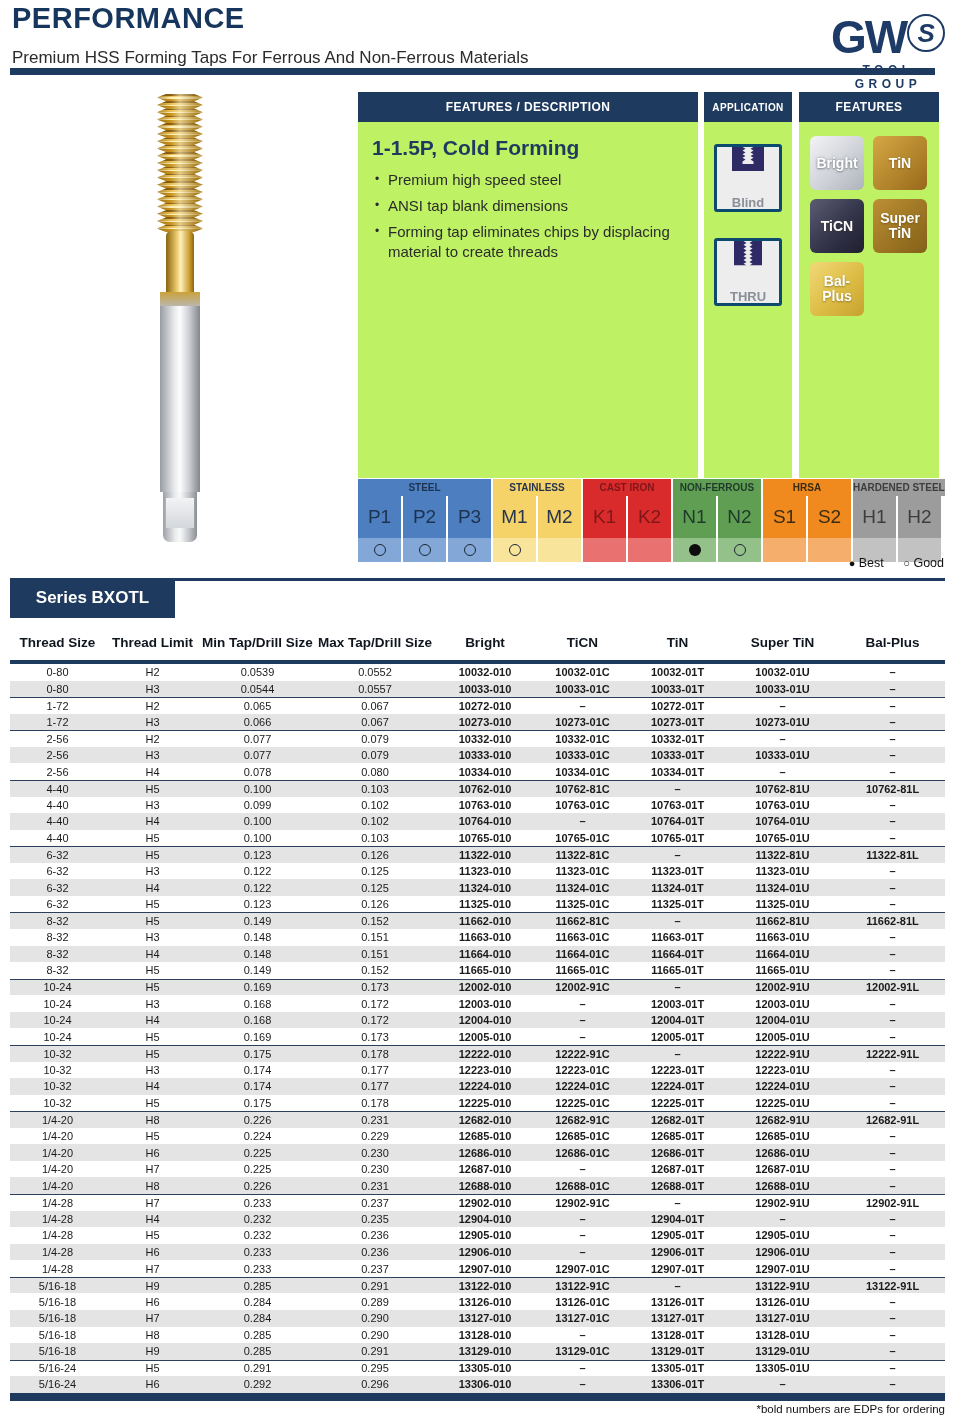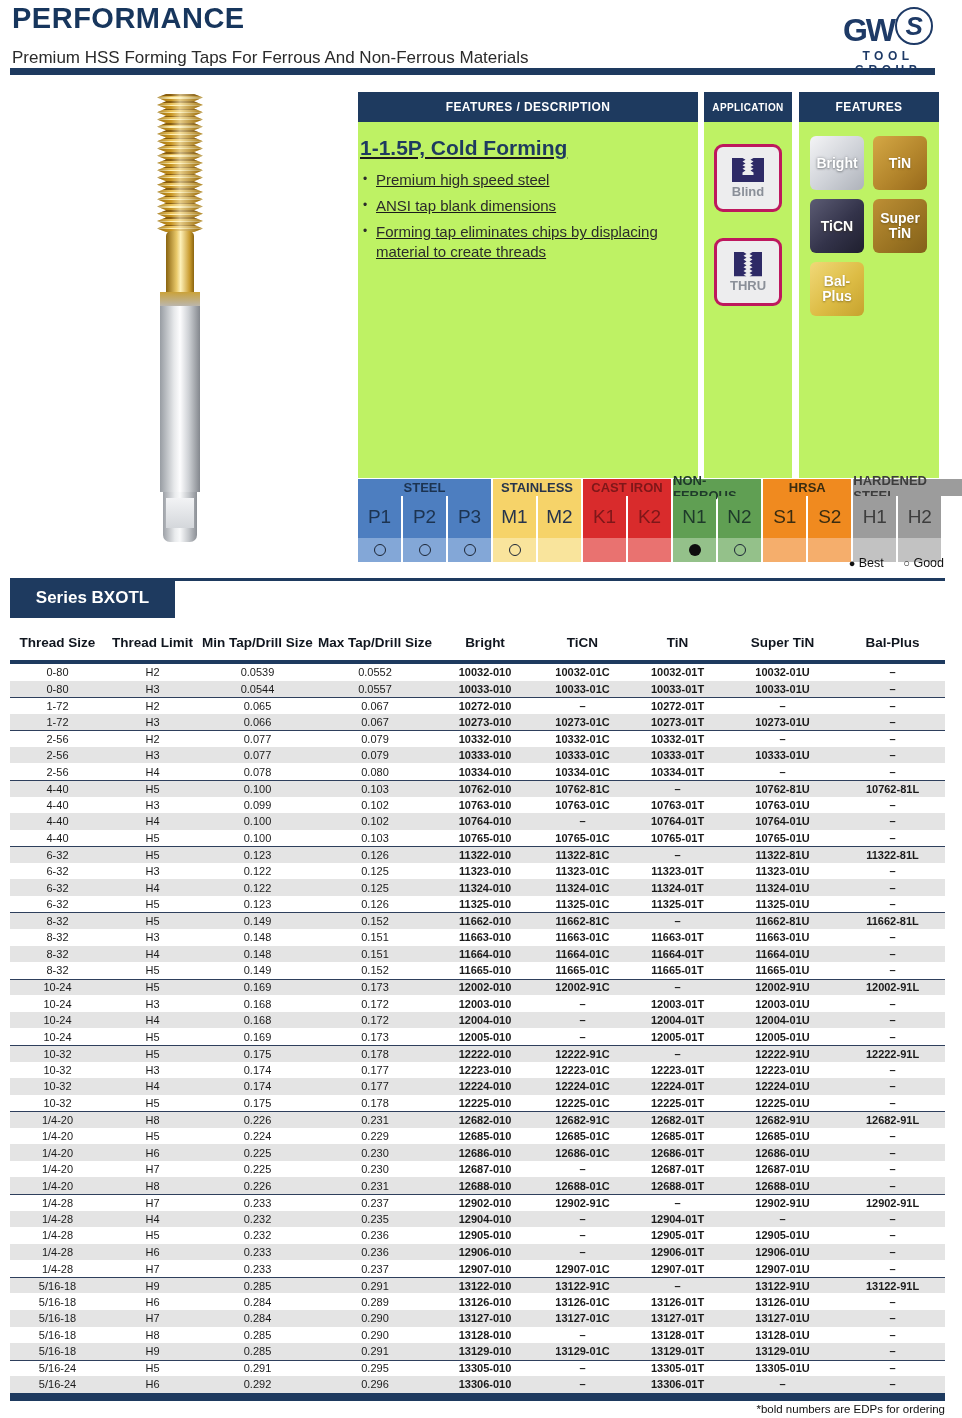--- a/index.html
+++ b/index.html
@@ -5,39 +5,39 @@
   html,body{margin:0;padding:0;background:#fff;}
   body{font-family:"Liberation Sans",sans-serif;color:#1a1a1a;}
   #page{position:relative;width:962px;height:1418px;background:#fff;overflow:hidden;}
 
   
   .title{position:absolute;left:12px;top:2px;font-size:29px;font-weight:bold;color:#17365d;letter-spacing:.5px;}
   .subtitle{position:absolute;left:12px;top:48px;font-size:17px;color:#2b2b2b;}
   .header-rule{position:absolute;left:10px;top:68px;width:925px;height:7px;background:#1e3a5f;}
   .logo{position:absolute;right:14px;top:6px;width:120px;text-align:center;color:#1e3a66;}
   .logo-row{display:flex;align-items:center;justify-content:center;}
-  .logo-gw{font-size:32px;font-weight:bold;letter-spacing:-2px;line-height:1;margin-top:8px;}
+  .logo-gw{font-size:46px;font-weight:bold;letter-spacing:-2px;line-height:1;margin-top:8px;}
   .logo-s{width:34px;height:34px;border:2.5px solid #1e3a66;border-radius:50%;display:flex;align-items:center;justify-content:center;font-size:26px;font-weight:bold;font-style:italic;margin-left:1px;}
   .logo-tag{font-size:12px;font-weight:bold;letter-spacing:4.5px;margin-top:3px;}
 
   
   .panel{position:absolute;top:92px;height:386px;background:#bef264;}
   .panel-head{height:30px;background:#1e3a5f;color:#fff;font-weight:bold;font-size:12px;letter-spacing:.4px;display:flex;align-items:center;justify-content:center;}
   #panel-desc{left:358px;width:340px;}
   #panel-app{left:704px;width:88px;}
   #panel-app .panel-head{font-size:10px;}
   #panel-feat{left:799px;width:140px;}
-  .desc-body{padding:12px 2px;text-decoration:underline;}
+  .desc-body{padding:12px 14px;}
   .desc-heading{color:#1e3a5f;font-size:21px;font-weight:bold;margin:2px 0 10px 0;}
   ul.bullets{margin:0;padding-left:16px;list-style:none;}
   ul.bullets li{font-size:15px;line-height:1.28;color:#2b2b2b;margin-bottom:7px;position:relative;}
   ul.bullets li::before{content:"•";position:absolute;left:-13px;color:#2b2b2b;font-size:12px;top:2px;}
 
   .app-body{display:flex;flex-direction:column;align-items:center;padding-top:22px;gap:26px;}
-  .app-icon{width:62px;height:62px;border:3px solid #be185d;border-radius:9px;background:#ededee;display:flex;flex-direction:column;align-items:center;justify-content:center;}
+  .app-icon{width:62px;height:62px;border:3px solid #0c4a6e;border-radius:3px;background:#ededee;display:flex;flex-direction:column;align-items:center;justify-content:space-between;}
   .app-label{font-size:13px;font-weight:bold;color:#8a8f98;margin-top:1px;line-height:1;}
 
   .feat-body{display:flex;flex-wrap:wrap;gap:9px;padding:14px 11px;}
   .badge{width:54px;height:54px;border-radius:6px;display:flex;align-items:center;justify-content:center;text-align:center;color:#fff;font-weight:bold;font-size:14px;line-height:1.05;text-shadow:0 1px 2px rgba(60,50,10,.45);}
   .badge.bright{background:linear-gradient(135deg,#f4f4f6,#cfd2d8 55%,#aeb2ba);color:#fff;text-shadow:0 0 3px #909498,0 1px 2px #84888e;}
   .badge.tin{background:linear-gradient(135deg,#d5a845,#b1832a 60%,#97691b);}
   .badge.ticn{background:linear-gradient(135deg,#5c5c74,#33334a 55%,#1f1f2e);}
   .badge.supertin{background:linear-gradient(135deg,#bd8f35,#9a7322 60%,#83601a);}
   .badge.balplus{background:linear-gradient(135deg,#f0d978,#ddbc45 55%,#c6a22e);}
 
@@ -53,21 +53,21 @@
     background:linear-gradient(to bottom,#caa23a,#b9b9bd);}
   .tap-shank{position:absolute;left:130px;top:214px;width:40px;height:186px;
     background:linear-gradient(90deg,#989da3,#e6e8ea 35%,#fdfdfe 50%,#cdd0d4 72%,#83878d);}
   .tap-square{position:absolute;left:133px;top:400px;width:34px;height:50px;border-radius:0 0 7px 7px;
     background:linear-gradient(90deg,#9da1a7,#e9ebed 35%,#f8f9fa 50%,#c5c8cc 75%,#8b8f95);}
   .tap-square::after{content:"";position:absolute;left:3px;top:6px;width:28px;height:30px;background:linear-gradient(180deg,#f2f3f5,#d4d7db);}
 
   
   #mat-strip{position:absolute;left:358px;top:479px;display:flex;gap:2px;}
   .mat-group{display:flex;flex-direction:column;gap:0;}
-  .mat-head{height:17px;display:flex;align-items:center;justify-content:center;font-size:13px;font-weight:bold;}
+  .mat-head{height:17px;display:flex;align-items:center;justify-content:center;font-size:10px;font-weight:bold;}
   .mat-cells{display:flex;gap:2px;margin-top:0;}
   .mat-cell{width:43px;display:flex;flex-direction:column;}
   .mat-main{height:42px;display:flex;align-items:center;justify-content:center;font-size:19px;}
   .mat-rate{height:24px;display:flex;align-items:center;justify-content:center;}
   .dot-open{width:10px;height:10px;border:1.6px solid #1c2636;border-radius:50%;}
   .dot-fill{width:12px;height:12px;background:#0d0d0d;border-radius:50%;}
   #mat-legend{position:absolute;top:556px;left:358px;width:586px;text-align:right;font-size:12.5px;color:#111;}
   #mat-legend .lg{margin-left:16px;}
   #mat-legend .sym{font-size:11px;}
 

